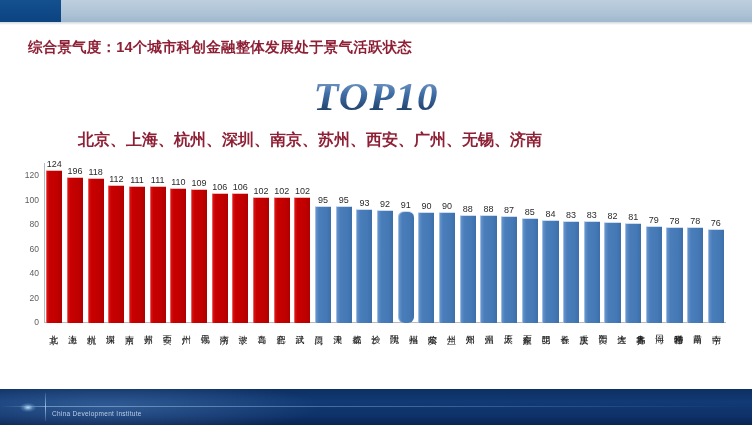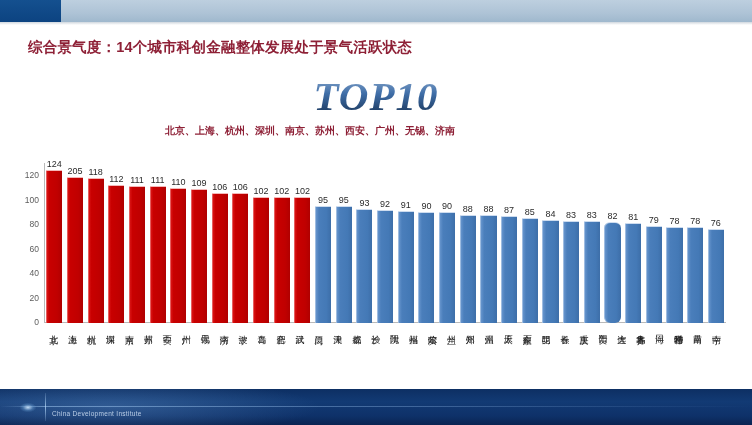--- a/index.html
+++ b/index.html
@@ -46,23 +46,23 @@
     font-family: "Liberation Serif", "DejaVu Serif", serif;
     font-size: 41px; font-style: italic; font-weight: bold;
     letter-spacing: 1px;
     background: linear-gradient(to bottom, #9cb6d4 0%, #3f6ea8 45%, #24456f 78%, #7e99bb 100%);
     -webkit-background-clip: text;
     background-clip: text;
     color: transparent;
     -webkit-text-fill-color: transparent;
   }
   #cities-line {
-    position: absolute; left: 0; top: 124px;
+    position: absolute; left: 0; top: 130px;
     width: 620px; text-align: center;
-    font-size: 10px; font-weight: bold;
+    font-size: 16px; font-weight: bold;
     color: #8e2036;
   }
 
   
   #chart {
     position: absolute;
     left: 8px; top: 158px;
     width: 744px; height: 222px;
   }
   #plot-frame {
@@ -226,21 +226,21 @@
         <div class="ytick" style="top: 7.69231%;">120</div>
       </div>
     <div id="bars">
         <div class="bar-cell">
           <div class="bar red" style="height: 95.3846%;">
             <div class="val">124</div>
           </div>
         </div>
         <div class="bar-cell">
           <div class="bar red" style="height: 91.5385%;">
-            <div class="val">205</div>
+            <div class="val">196</div>
           </div>
         </div>
         <div class="bar-cell">
           <div class="bar red" style="height: 90.7692%;">
             <div class="val">118</div>
           </div>
         </div>
         <div class="bar-cell">
           <div class="bar red" style="height: 86.1538%;">
             <div class="val">112</div>
@@ -305,21 +305,21 @@
           <div class="bar blue" style="height: 71.5385%;">
             <div class="val">93</div>
           </div>
         </div>
         <div class="bar-cell">
           <div class="bar blue" style="height: 70.7692%;">
             <div class="val">92</div>
           </div>
         </div>
         <div class="bar-cell">
-          <div class="bar blue" style="height: 70%;">
+          <div class="bar blue" style="height: 70%; border-radius: 6px;">
             <div class="val">91</div>
           </div>
         </div>
         <div class="bar-cell">
           <div class="bar blue" style="height: 69.2308%;">
             <div class="val">90</div>
           </div>
         </div>
         <div class="bar-cell">
           <div class="bar blue" style="height: 69.2308%;">
@@ -355,21 +355,21 @@
           <div class="bar blue" style="height: 63.8462%;">
             <div class="val">83</div>
           </div>
         </div>
         <div class="bar-cell">
           <div class="bar blue" style="height: 63.8462%;">
             <div class="val">83</div>
           </div>
         </div>
         <div class="bar-cell">
-          <div class="bar blue" style="height: 63.0769%; border-radius: 6px;">
+          <div class="bar blue" style="height: 63.0769%;">
             <div class="val">82</div>
           </div>
         </div>
         <div class="bar-cell">
           <div class="bar blue" style="height: 62.3077%;">
             <div class="val">81</div>
           </div>
         </div>
         <div class="bar-cell">
           <div class="bar blue" style="height: 60.7692%;">

